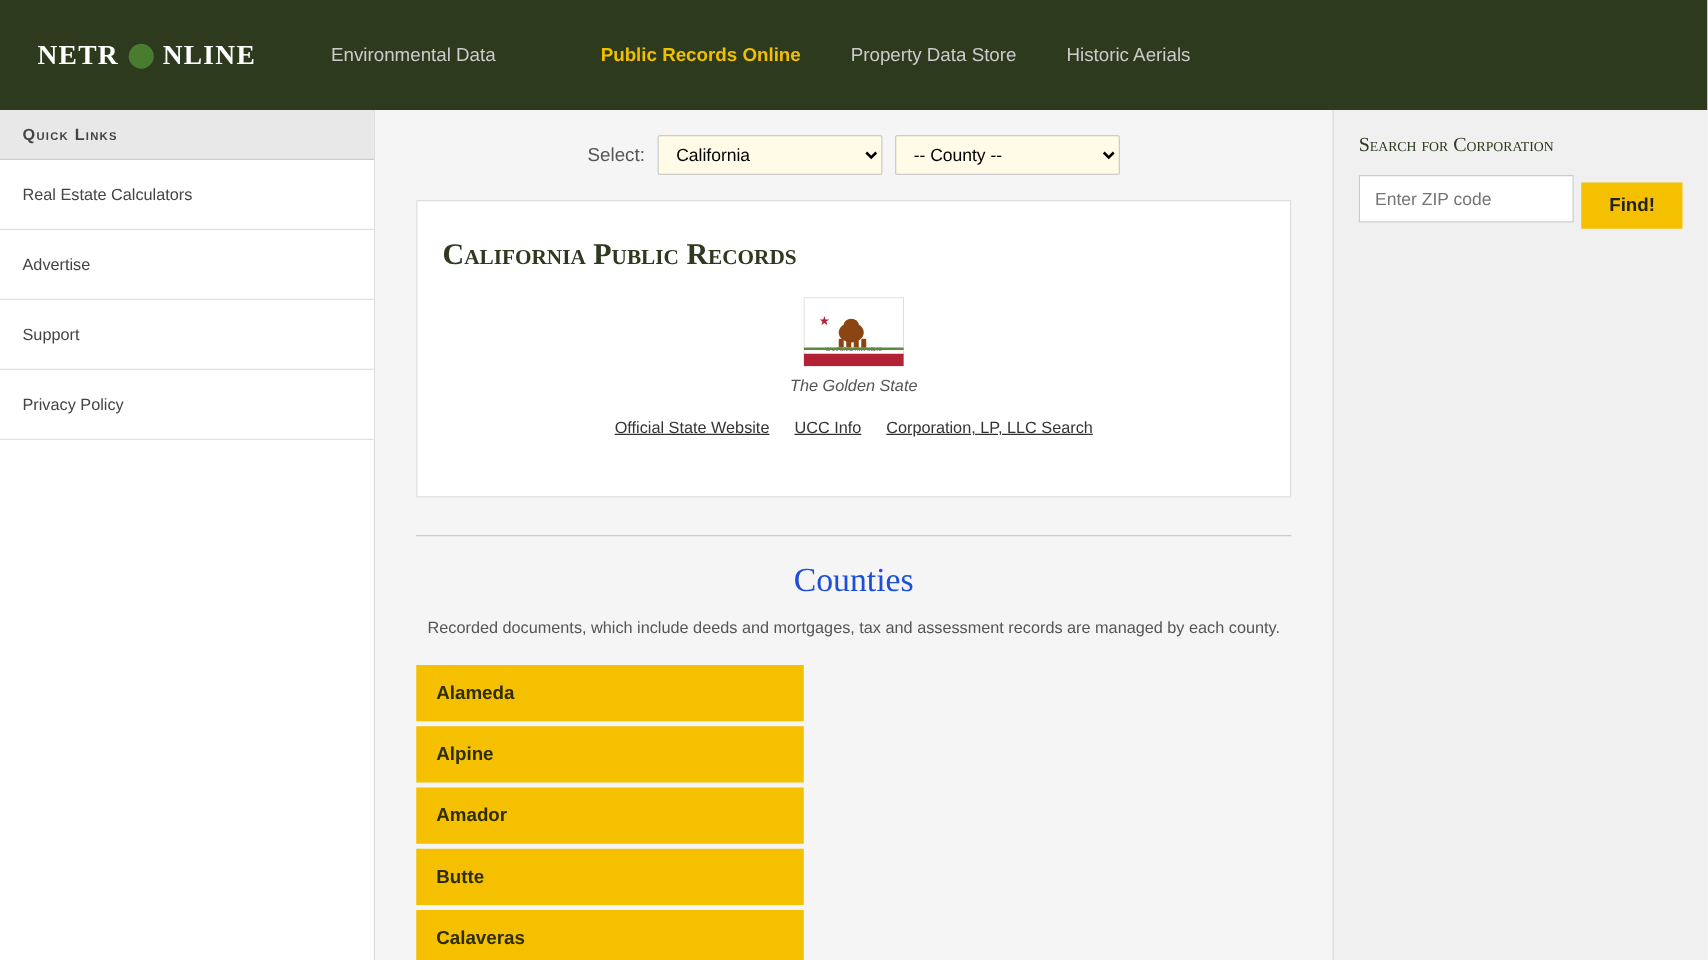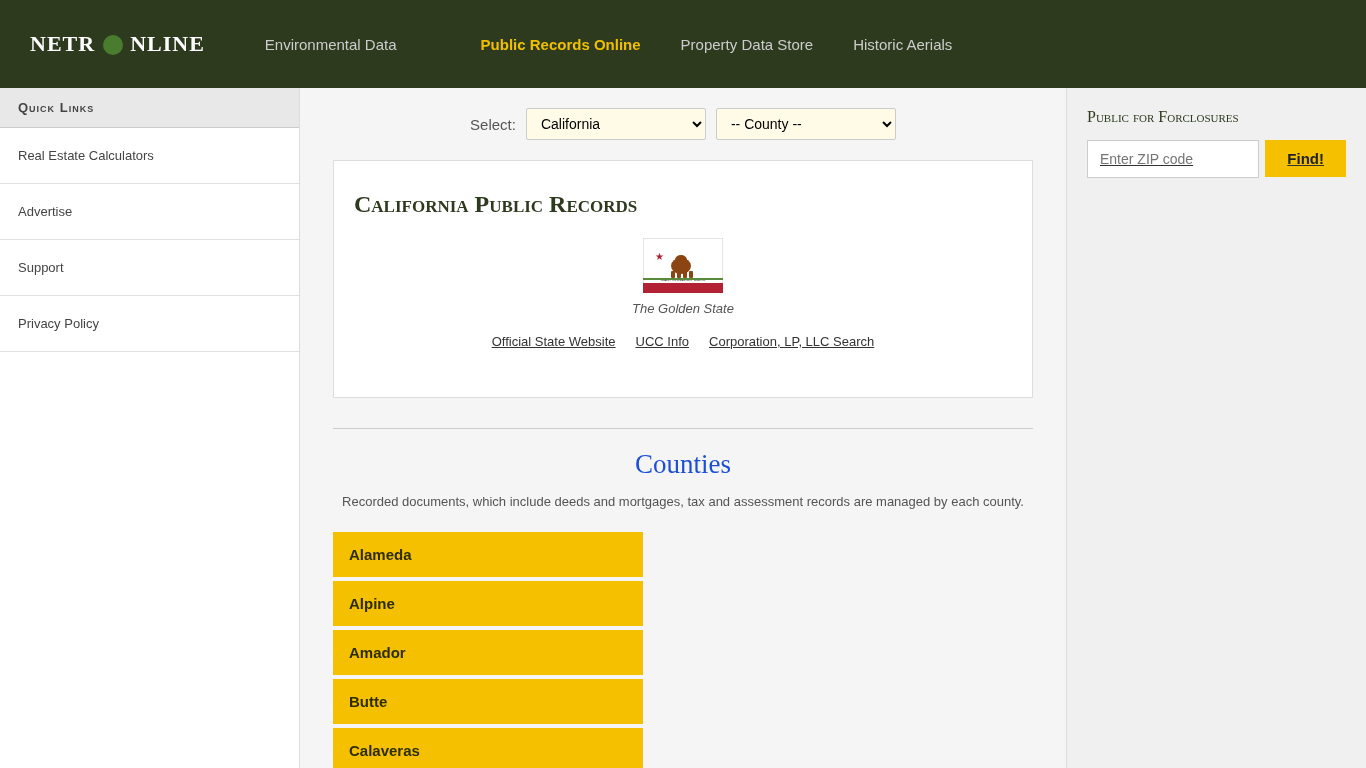--- a/index.html
+++ b/index.html
@@ -236,22 +236,21 @@
       font-weight: bold;
       border: none;
       padding: 10px 22px;
       font-size: 15px;
       cursor: pointer;
       display: block;
     }
     .zip-row {
       display: flex;
       gap: 6px;
-      align-items: flex-start;
-      text-decoration: underline;
+      align-items: center;
     }
     .zip-row input {
       flex: 1;
       padding: 10px 12px;
       border: 1px solid #ccc;
       font-size: 14px;
       background: #fff;
     }
   </style>
 </head>
@@ -346,20 +345,20 @@
         <button class="county-item">Alpine</button>
         <button class="county-item">Amador</button>
         <button class="county-item">Butte</button>
         <button class="county-item">Calaveras</button>
       </div>
     </div>
 
   </main>
 
   <aside class="right-sidebar">
-    <div class="foreclosure-title">Public for Forclosures</div>
+    <div class="foreclosure-title">Search for Corporation</div>
     <div class="zip-row">
       <input type="text" class="zip-input" placeholder="Enter ZIP code" style="">
       <button class="find-btn">Find!</button>
     </div>
   </aside>
 
 </div>
 
 </body></html>

